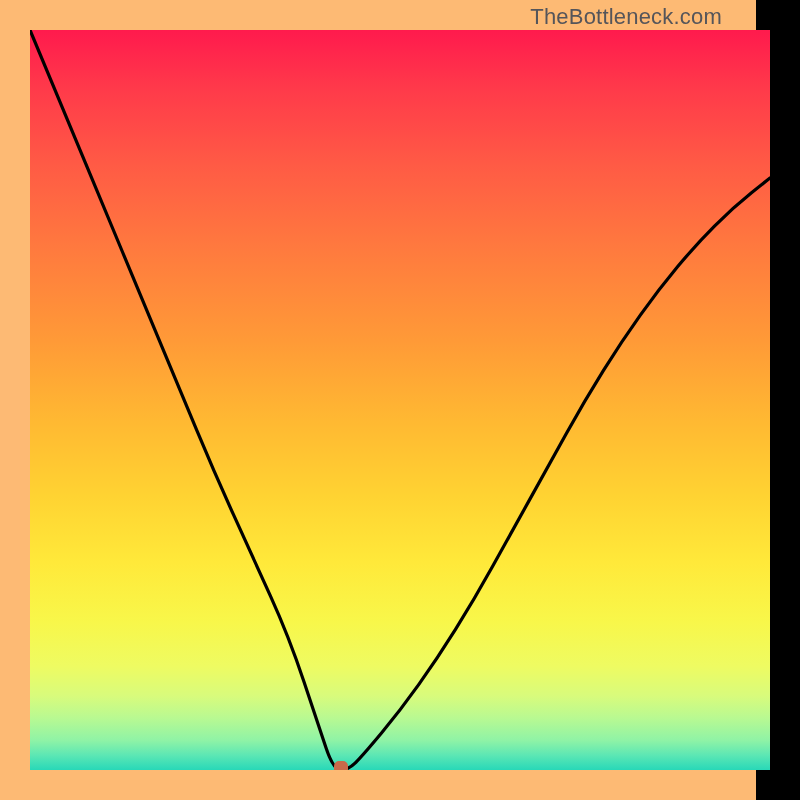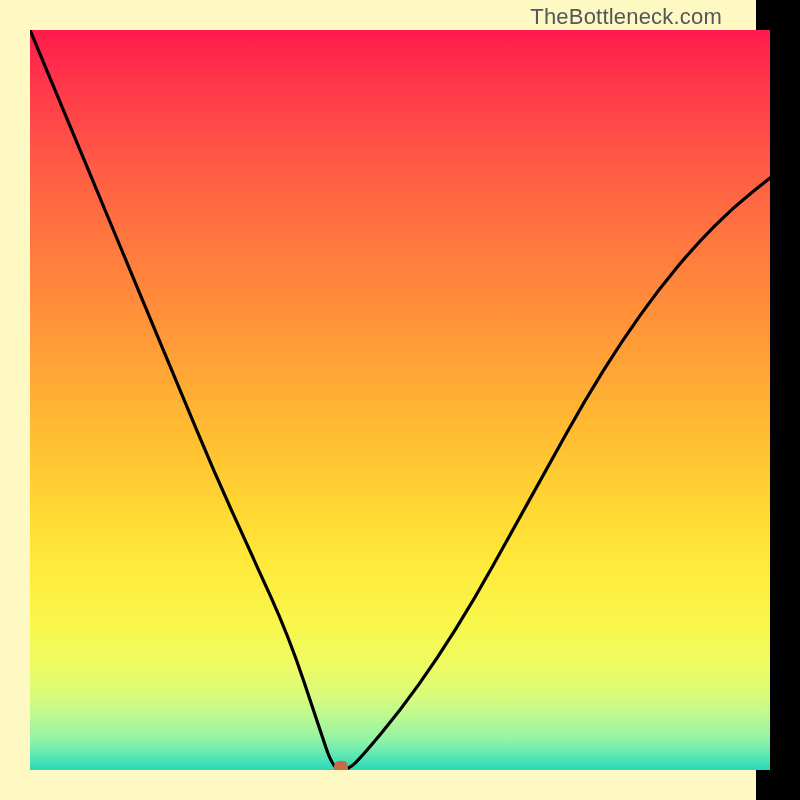--- a/index.html
+++ b/index.html
@@ -10,21 +10,21 @@
     height: 800px;
     position: relative;
     font-family: Arial, Helvetica, sans-serif;
   }
   .frame {
     position: absolute;
     top: 0;
     left: 0;
     width: 756px;
     height: 800px;
-    background: #fef9c3;
+    background: #fdba74;
   }
   .plot-area {
     position: absolute;
     top: 30px;
     left: 30px;
     width: 740px;
     height: 740px;
     
     background: linear-gradient(to bottom,
       #ff1a4d 0%,

